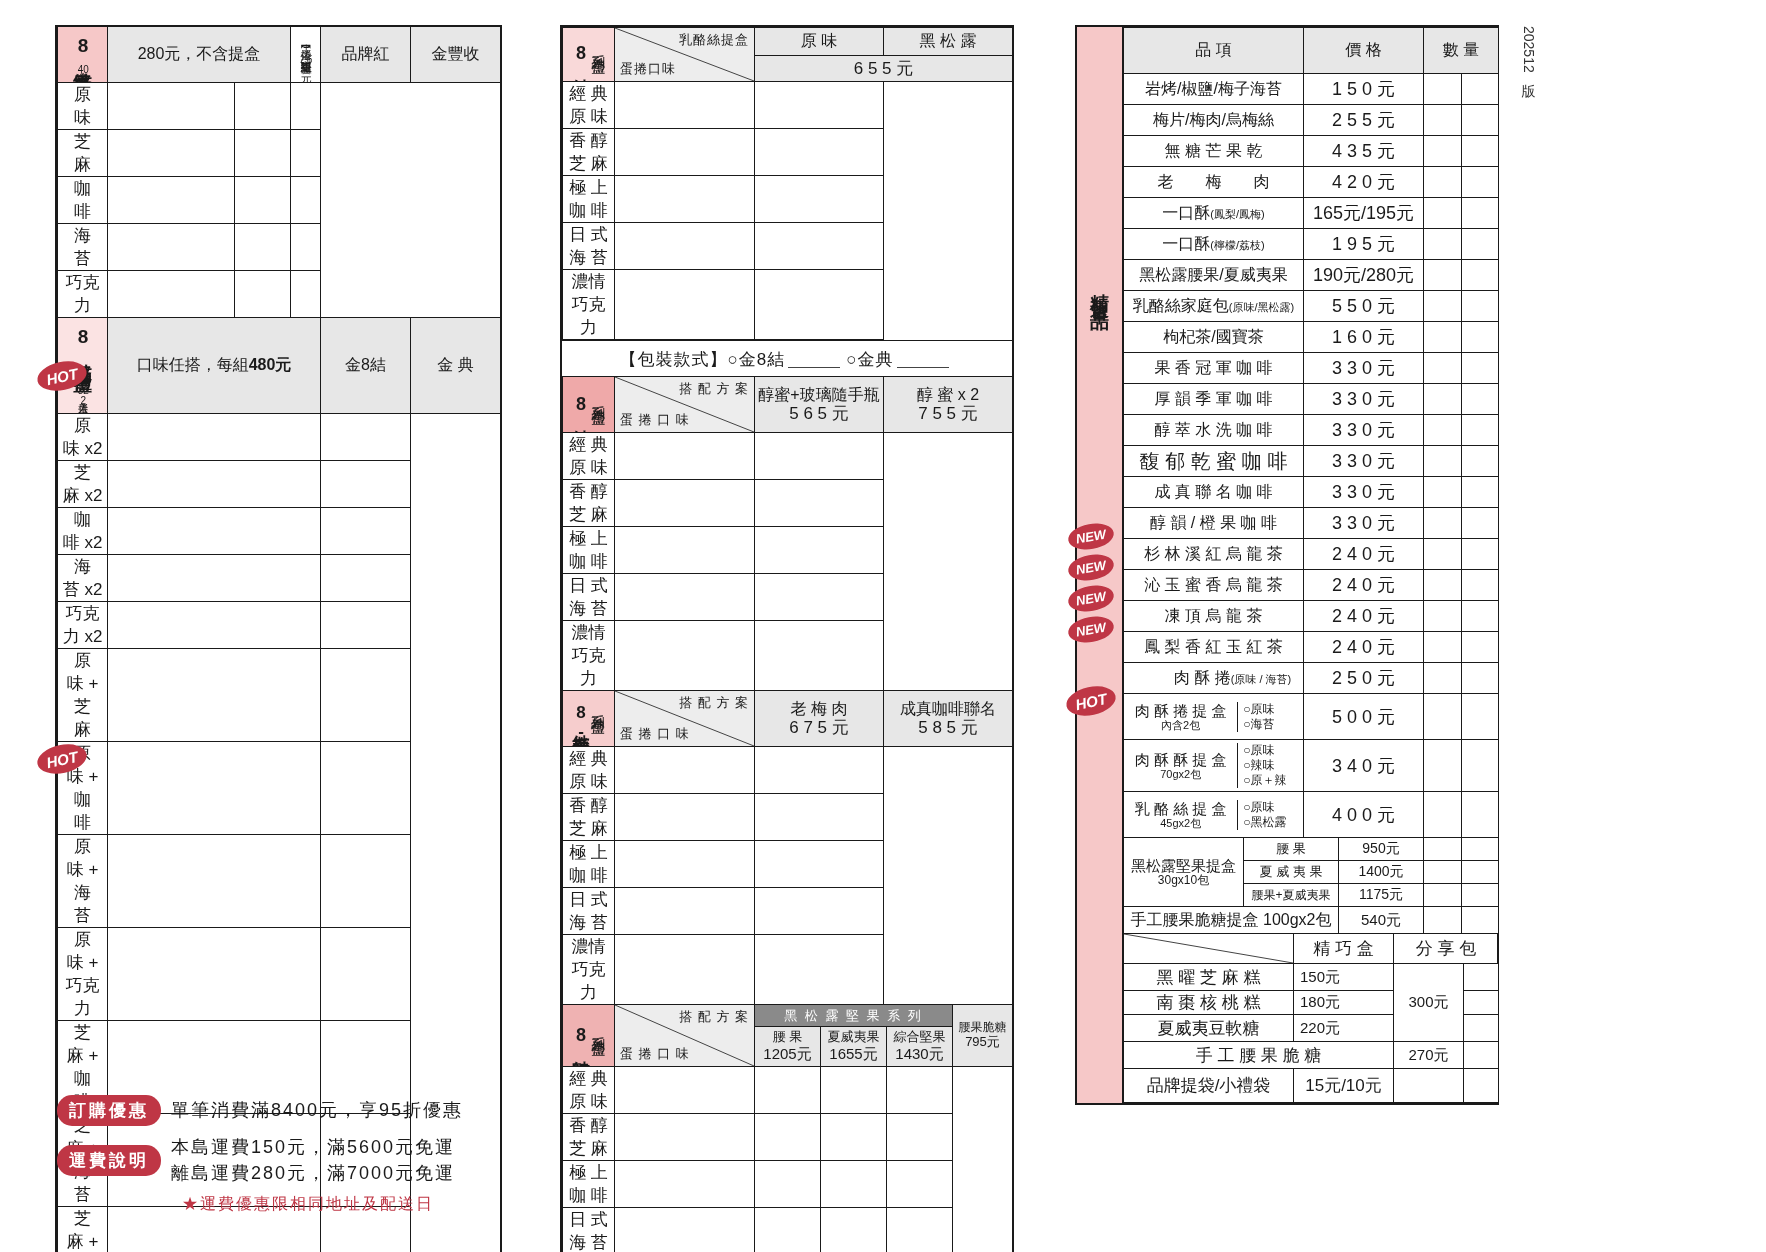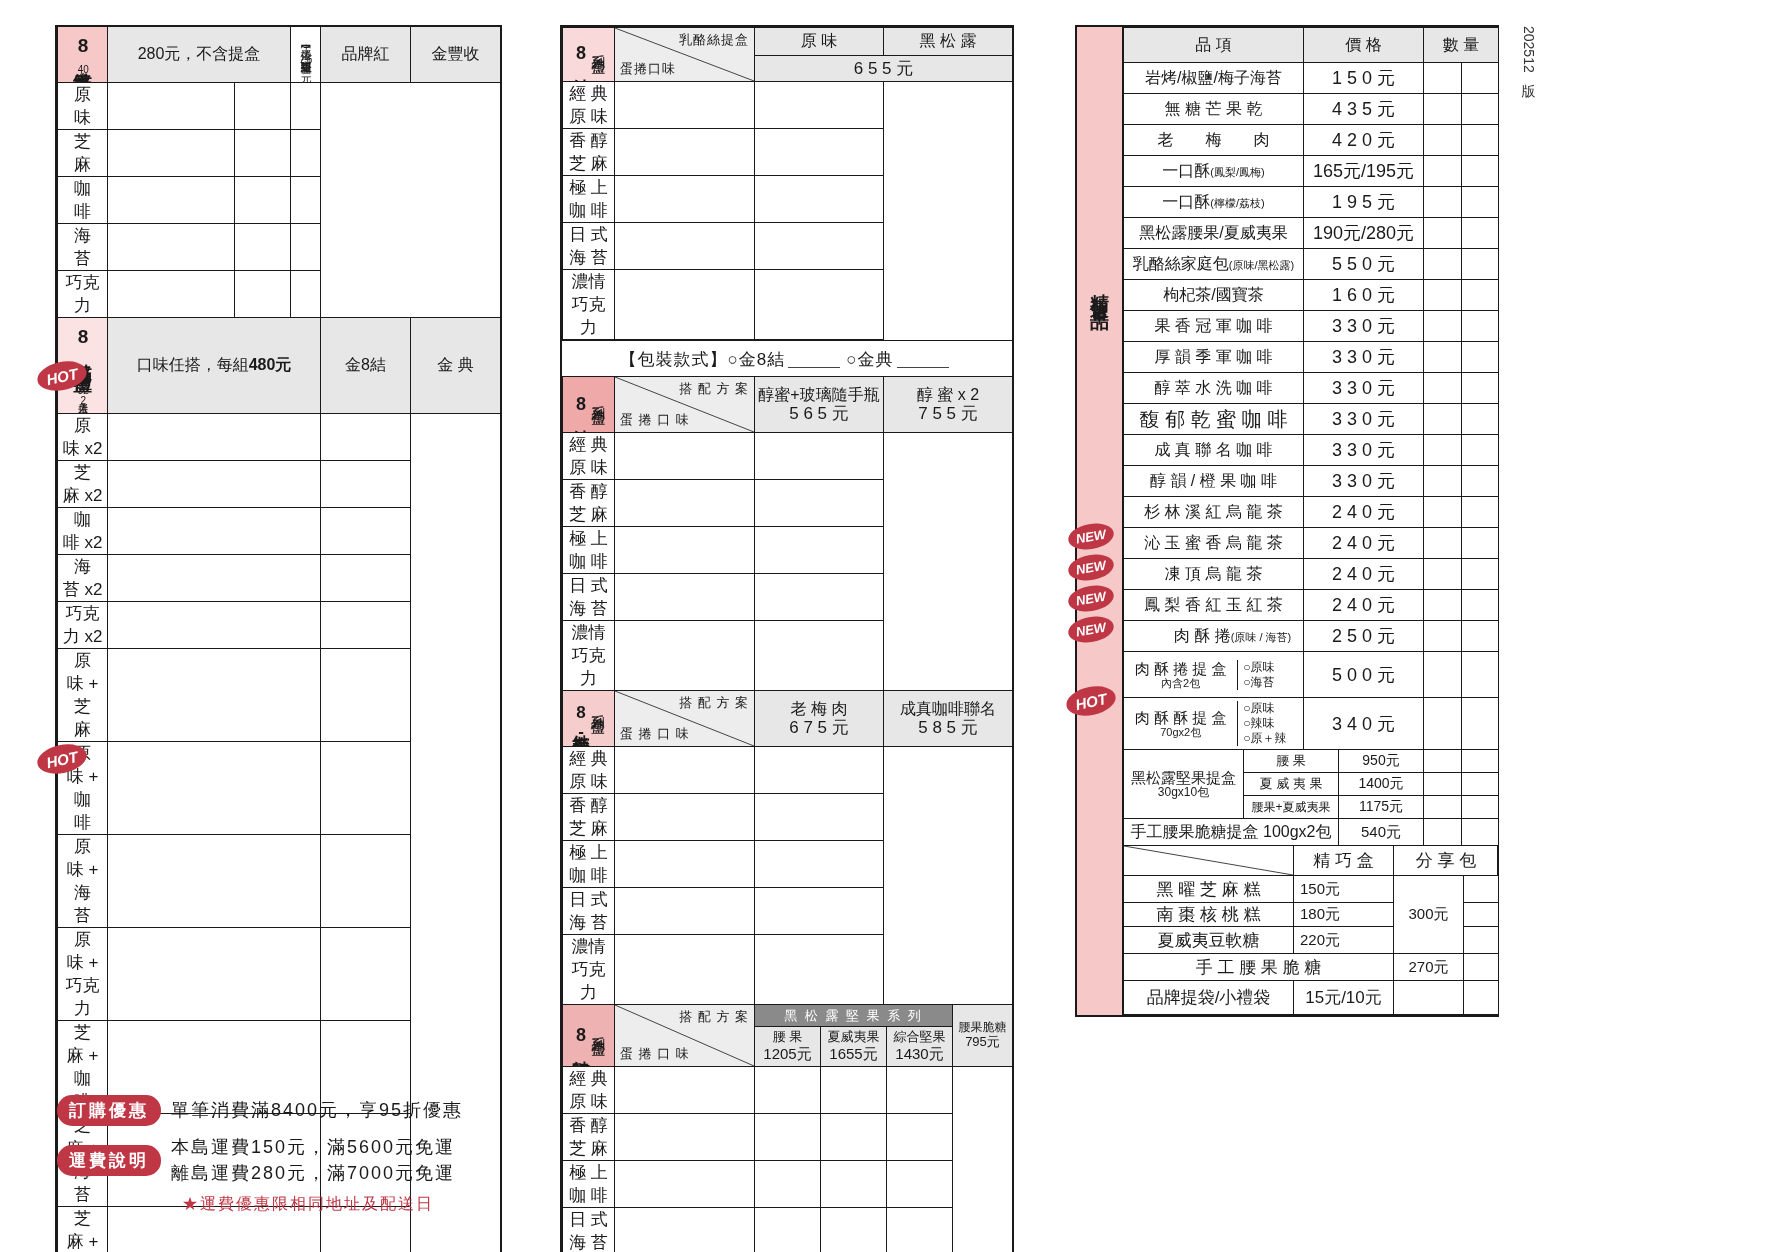--- a/index.html
+++ b/index.html
@@ -554,35 +554,41 @@
   <div class="rmain">
 
     <table class="t-r1">
       <colgroup>
           <col style="width:180px">
           <col style="width:120px">
           <col style="width:38px">
           <col style="width:37px">
         </colgroup>
       <tbody>
-          <tr style="height:35px;">
+          <tr style="height:46px;">
         <th class="hd">品 項</th>
         <th class="hd">價 格</th>
         <th class="hd" colspan="2">數 量</th>
       </tr>
       </tbody>
         <tbody>
 
           <tr>
             <td class="lab" style="font-size:16px;"><span>岩烤/椒鹽/梅子海苔</span><span class="sm"></span></td>
             <td class="pr">1 5 0 元</td>
             <td class="q"></td>
             <td class="q"></td>
           </tr>
 
+          <tr>
+            <td class="lab" style="font-size:16px;"><span>梅片/梅肉/烏梅絲</span><span class="sm"></span></td>
+            <td class="pr">2 5 5 元</td>
+            <td class="q"></td>
+            <td class="q"></td>
+          </tr>
 
           <tr>
             <td class="lab" style="font-size:16px;"><span>無 糖 芒 果 乾</span><span class="sm"></span></td>
             <td class="pr">4 3 5 元</td>
             <td class="q"></td>
             <td class="q"></td>
           </tr>
 
           <tr>
             <td class="lab" style="font-size:16px;"><span>老　　梅　　肉</span><span class="sm"></span></td>
@@ -732,20 +738,37 @@
                   <span>○原味</span>
                   <span>○辣味</span>
                   <span>○原＋辣</span>
                 </div>
           </div>
         </td>
         <td class="pr">3 4 0 元</td>
         <td class="q"></td>
         <td class="q"></td>
       </tr>
+      <tr style="height:46px;">
+        <td style="padding:0;">
+          <div class="splitcell">
+            <div class="nm">
+                  <span class="l1">乳 酪 絲 提 盒</span>
+                  <span class="l2">45gx2包</span>
+                </div>
+            <div class="opts">
+                  <span>○原味</span>
+                  <span>○黑松露</span>
+                </div>
+          </div>
+        </td>
+        <td class="pr">4 0 0 元</td>
+        <td class="q"></td>
+        <td class="q"></td>
+      </tr>
     </tbody>
       </table>
 
     <table>
       <colgroup>
           <col style="width:120px">
           <col style="width:95px">
           <col style="width:85px">
           <col style="width:38px">
           <col style="width:37px">

